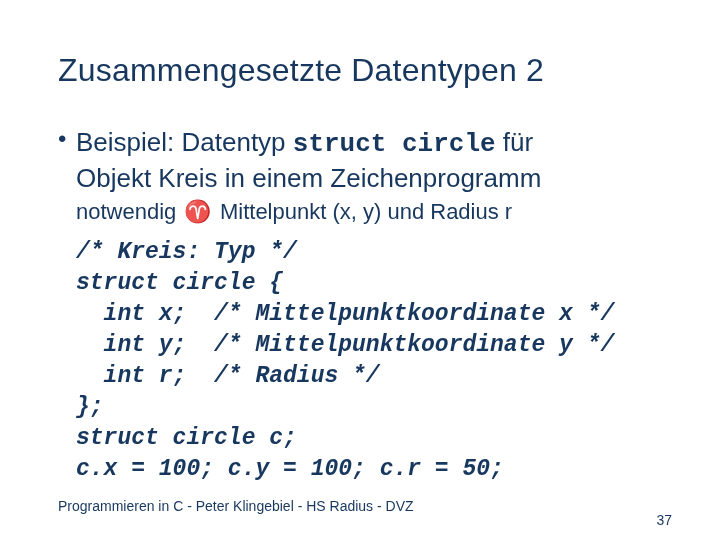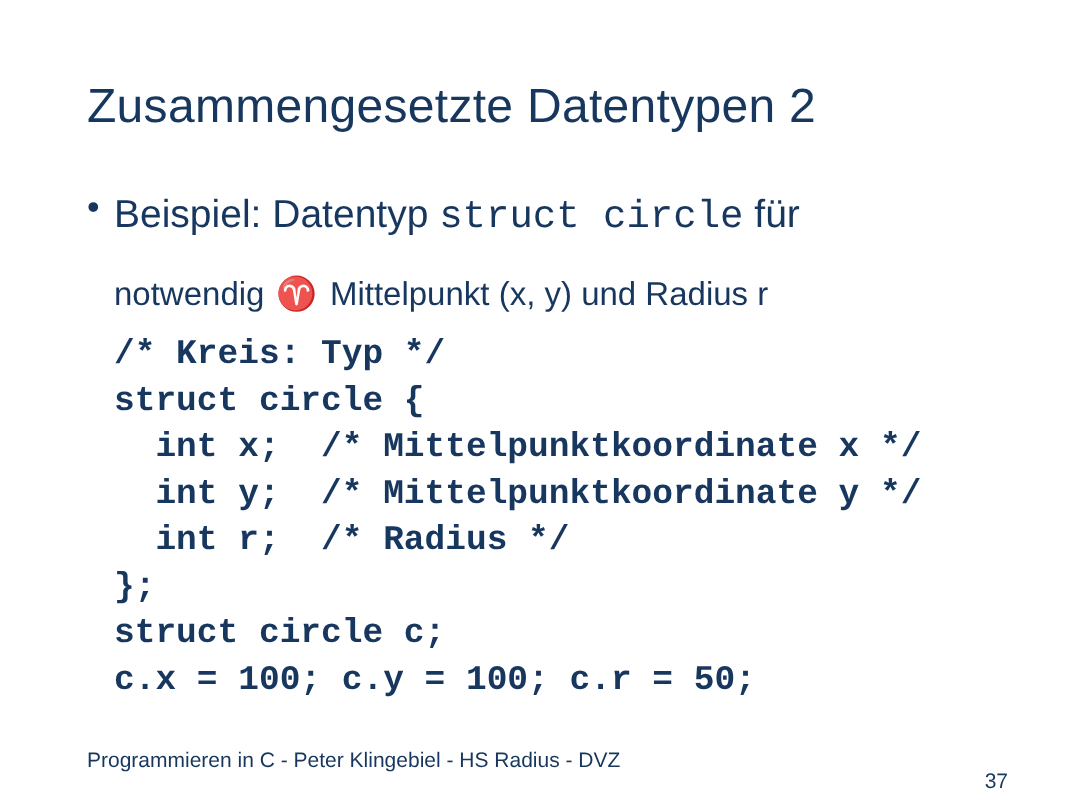--- a/index.html
+++ b/index.html
@@ -36,39 +36,40 @@
     margin-left: -18px;
     font-size: 24px;
     line-height: 28px;
   }
   .body-line {
     font-size: 26px;
     line-height: 34px;
   }
   .mono {
     font-family: "Courier New", Courier, monospace;
-    font-weight: normal;
+    font-weight: bold;
   }
   .sub-line {
     font-size: 22px;
     line-height: 30px;
-    margin-top: 20px;
+    margin-top: 2px;
   }
   .aries {
     font-size: 22px;
     display: inline-block;
     padding: 0 2px;
   }
   .code-block {
     margin: 10px 0 0 18px;
     font-family: "Courier New", Courier, monospace;
     font-weight: bold;
     font-size: 23px;
     line-height: 31px;
     white-space: pre;
+    font-style: italic;
   }
   .footer {
     position: absolute;
     left: 58px;
     bottom: 26px;
     font-size: 14px;
     font-weight: 400;
   }
   .pagenum {
     position: absolute;
@@ -83,20 +84,21 @@
 
 <div class="slide">
 
   <h1 class="title">Zusammengesetzte Datentypen 2</h1>
 
   <ul class="bullets">
     <li>
       <div class="body-line">
         <span>Beispiel: Datentyp </span><span class="mono">struct circle</span><span> für</span>
       </div>
+      <div class="body-line">Objekt Kreis in einem Zeichenprogramm</div>
       <div class="sub-line">
         <span>notwendig </span><span class="aries">♈</span><span> Mittelpunkt (x, y) und Radius r</span>
       </div>
     </li>
   </ul>
 
   <div class="code-block"><span>/* Kreis: Typ */</span>
 <span>struct circle {</span>
 <span>  int x;  /* Mittelpunktkoordinate x */</span>
 <span>  int y;  /* Mittelpunktkoordinate y */</span>

